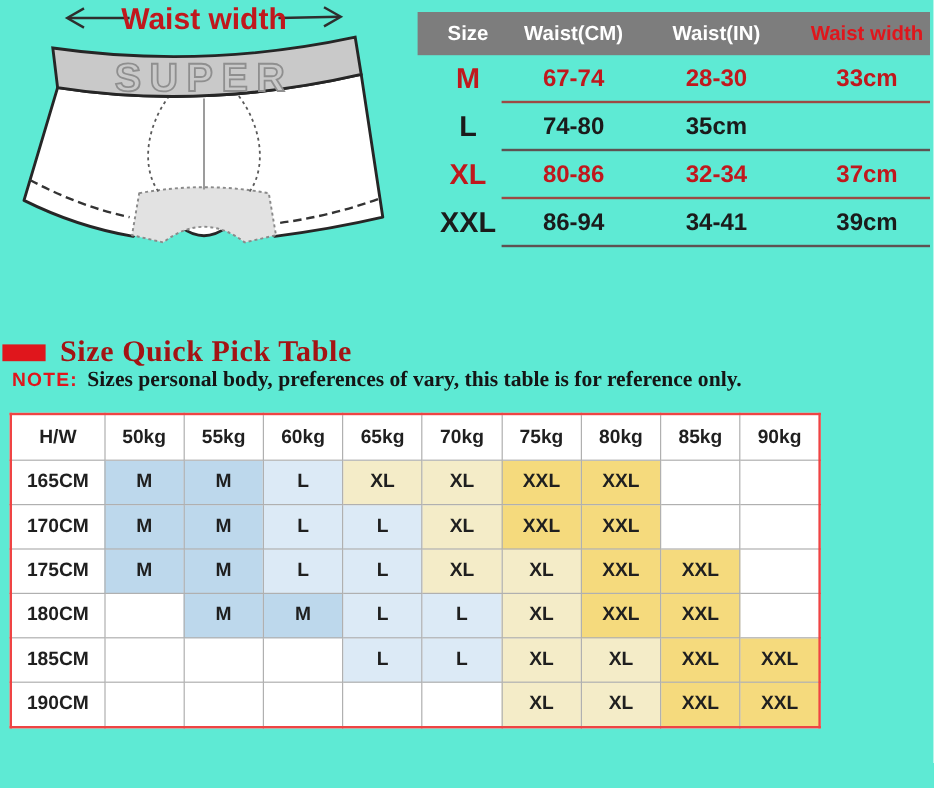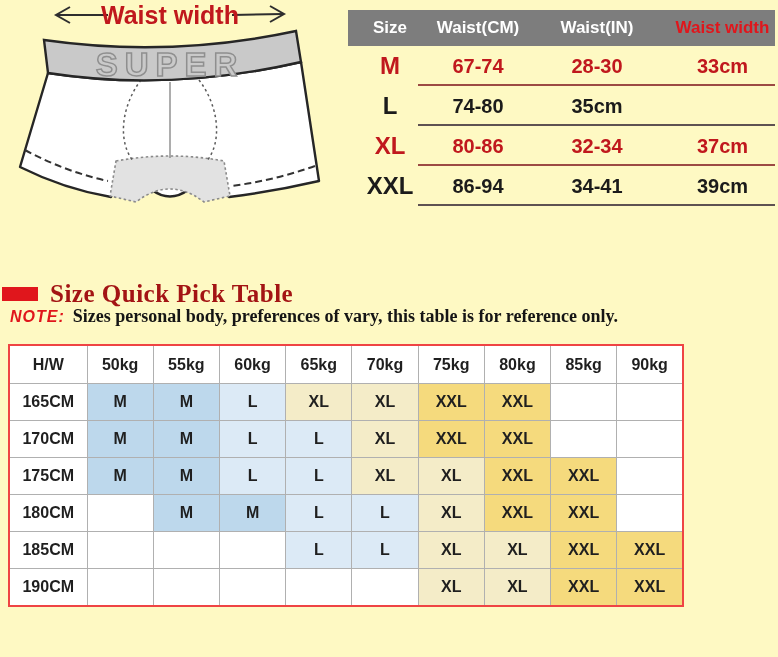--- a/index.html
+++ b/index.html
@@ -1,16 +1,16 @@
 <!DOCTYPE html>
 <html style="--header-gray: #7d7d7d; --red: #c0181d; --bright-red: #e0161c; --title-red: #a31414; --rule-dark: #5e5252; --rule-red: #9c4a44; --m-blue: #bdd8ec; --l-blue: #dceaf6; --xl-yellow: #f4ecc8; --xxl-yellow: #f5da7d; --stripe: #ececec; --band-gray: #c9c9c9;"><head>
 <meta charset="utf-8">
 <style>
   html,body{margin:0;padding:0;background:#fff;}
-  .canvas{position:relative;width:778px;height:657px;background:#fef9c3;overflow:hidden;
+  .canvas{position:relative;width:778px;height:657px;background:#5eead4;overflow:hidden;
           font-family:"Liberation Sans",sans-serif;}
 
   
   .boxer-svg{position:absolute;left:0;top:0;}
   .arrow-line{stroke:#2e2e2e;stroke-width:2;fill:none;}
   .ww-label{fill:var(--red);font-family:"Liberation Sans",sans-serif;font-weight:bold;font-size:25px;}
   .band{fill:var(--band-gray);stroke:#262626;stroke-width:2.4;}
   .band-text{fill:var(--band-gray);stroke:#8f8f8f;stroke-width:1.5;font-family:"Liberation Sans",sans-serif;
              font-weight:bold;font-size:33px;letter-spacing:7px;}
   .body-shape{fill:#fff;stroke:#262626;stroke-width:2.4;stroke-linejoin:round;}
@@ -33,21 +33,21 @@
   .st-row.dark{color:#1b1b1b;}
   .st-row .rule{position:absolute;left:70px;right:0;bottom:0;height:2px;background:var(--rule-dark);}
   .st-row.red .rule{background:var(--rule-red);}
 
   
   .qp-title-row{position:absolute;left:2px;top:280px;display:flex;align-items:center;}
   .red-bar{width:36px;height:14px;background:var(--bright-red);margin-right:12px;}
   .qp-title{font-family:"Liberation Serif",serif;font-size:25px;font-weight:bold;
             color:var(--title-red);margin:0;letter-spacing:.5px;}
   .note-row{position:absolute;left:10px;top:306px;width:760px;}
-  .note-label{color:var(--bright-red);font-weight:bold;font-size:16px;letter-spacing:1px;margin-right:8px;font-style:italic;}
+  .note-label{color:var(--bright-red);font-weight:bold;font-size:16px;letter-spacing:1px;margin-right:8px;}
   .note-text{font-family:"Liberation Serif",serif;font-weight:bold;font-size:18px;color:#151515;}
 
   
   .qp-table{position:absolute;left:8px;top:344px;width:676px;border-collapse:collapse;
             table-layout:fixed;background:#fff;border:2px solid #ef4444;}
   .qp-table th,.qp-table td{border:1px solid #b0b0b0;font-weight:bold;font-size:16px;color:#1f1f1f;
                             text-align:center;padding:0;height:36px;background:#fff;}
   .qp-table thead th{height:37px;}
   :where(.qp-table tr.striped) th,:where(.qp-table tr.striped) td{background:var(--stripe);}
   .qp-table td.tone-m{background:var(--m-blue);}

